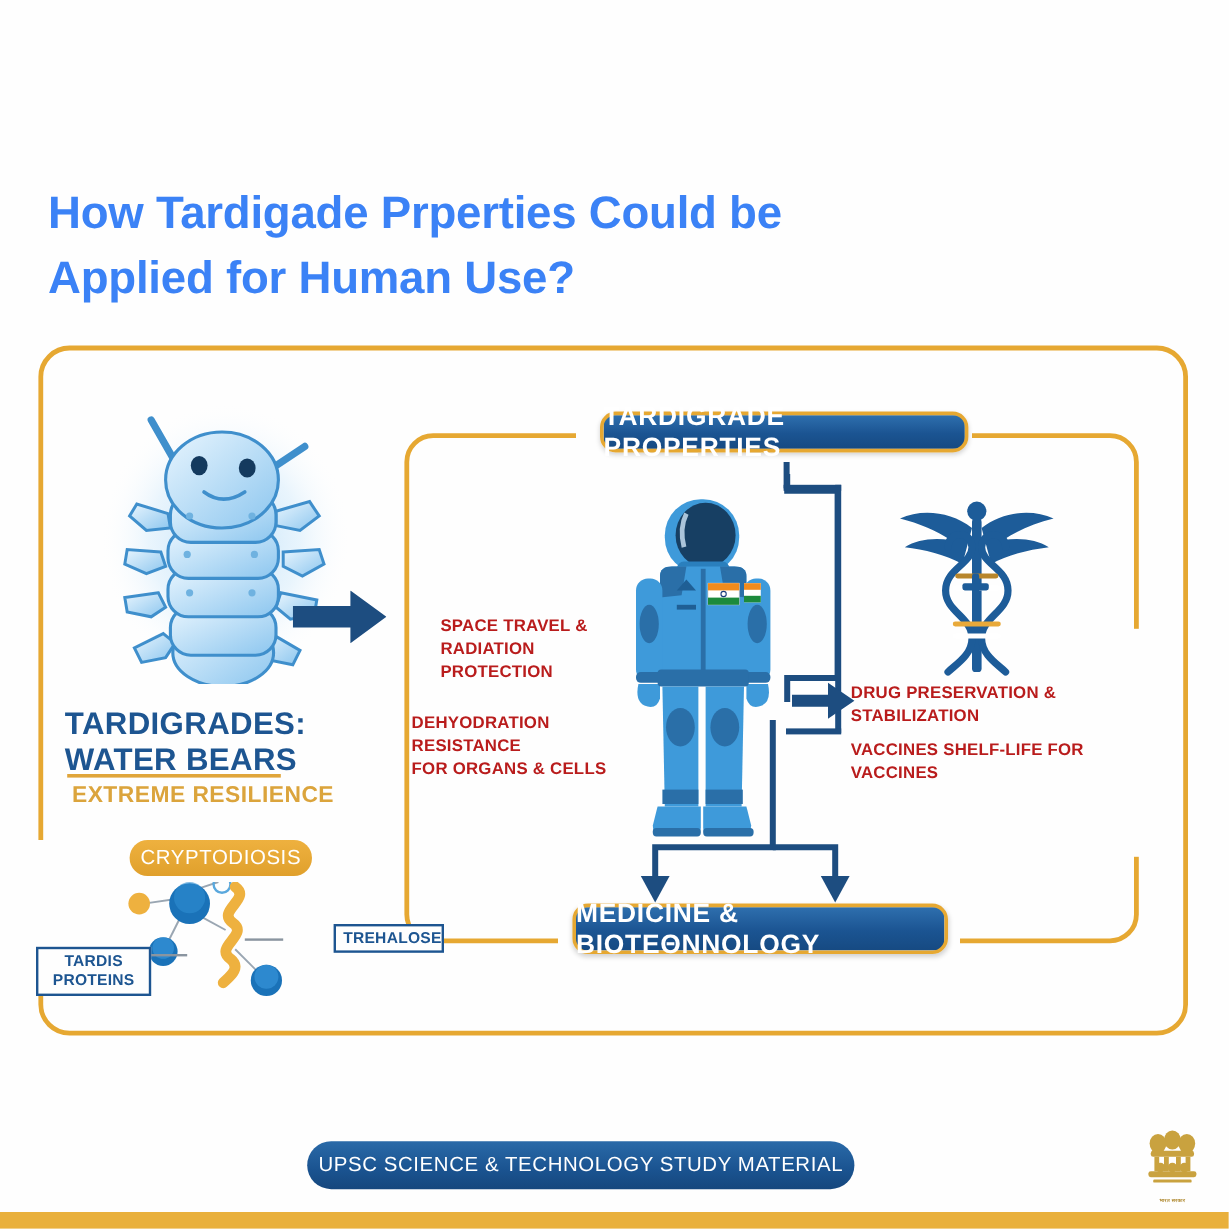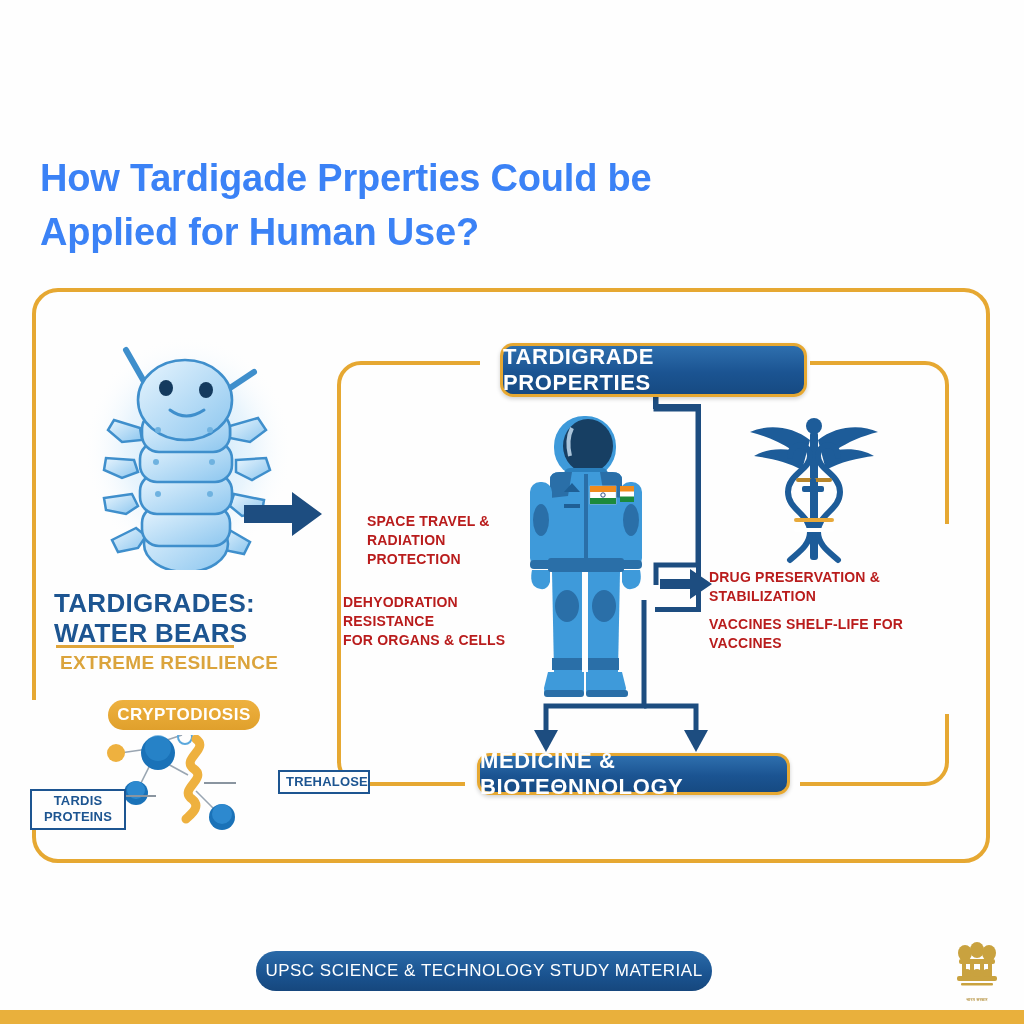--- a/index.html
+++ b/index.html
@@ -101,21 +101,21 @@
     border-radius: 13px;
     color: #ffffff;
     font-size: 22px;
     font-weight: bold;
     letter-spacing: 0.6px;
     display: flex;
     align-items: center;
     justify-content: center;
     box-shadow: 0 2px 4px rgba(0,0,0,0.18);
   }
-  #banner-top { left: 500px; top: 343px; width: 307px; height: 54px; }
+  #banner-top { left: 500px; top: 343px; width: 307px; height: 34px; }
   #banner-bottom { left: 477px; top: 753px; width: 313px; height: 42px; }
 
   
   .conn { position: absolute; background: #1d4d80; }
 
   
   #left-title {
     position: absolute;
     left: 54px;
     top: 588px;
@@ -147,21 +147,21 @@
   #crypto-pill {
     position: absolute;
     left: 108px;
     top: 700px;
     width: 152px;
     height: 30px;
     background: linear-gradient(180deg, #eeb13f 0%, #e0a02c 100%);
     border-radius: 15px;
     color: #ffffff;
     font-size: 17px;
-    font-weight: bold;
+    font-weight: normal;
     letter-spacing: 0.5px;
     display: flex;
     align-items: center;
     justify-content: center;
   }
 
   
   .mol-label {
     position: absolute;
     border: 2px solid #1d5591;

